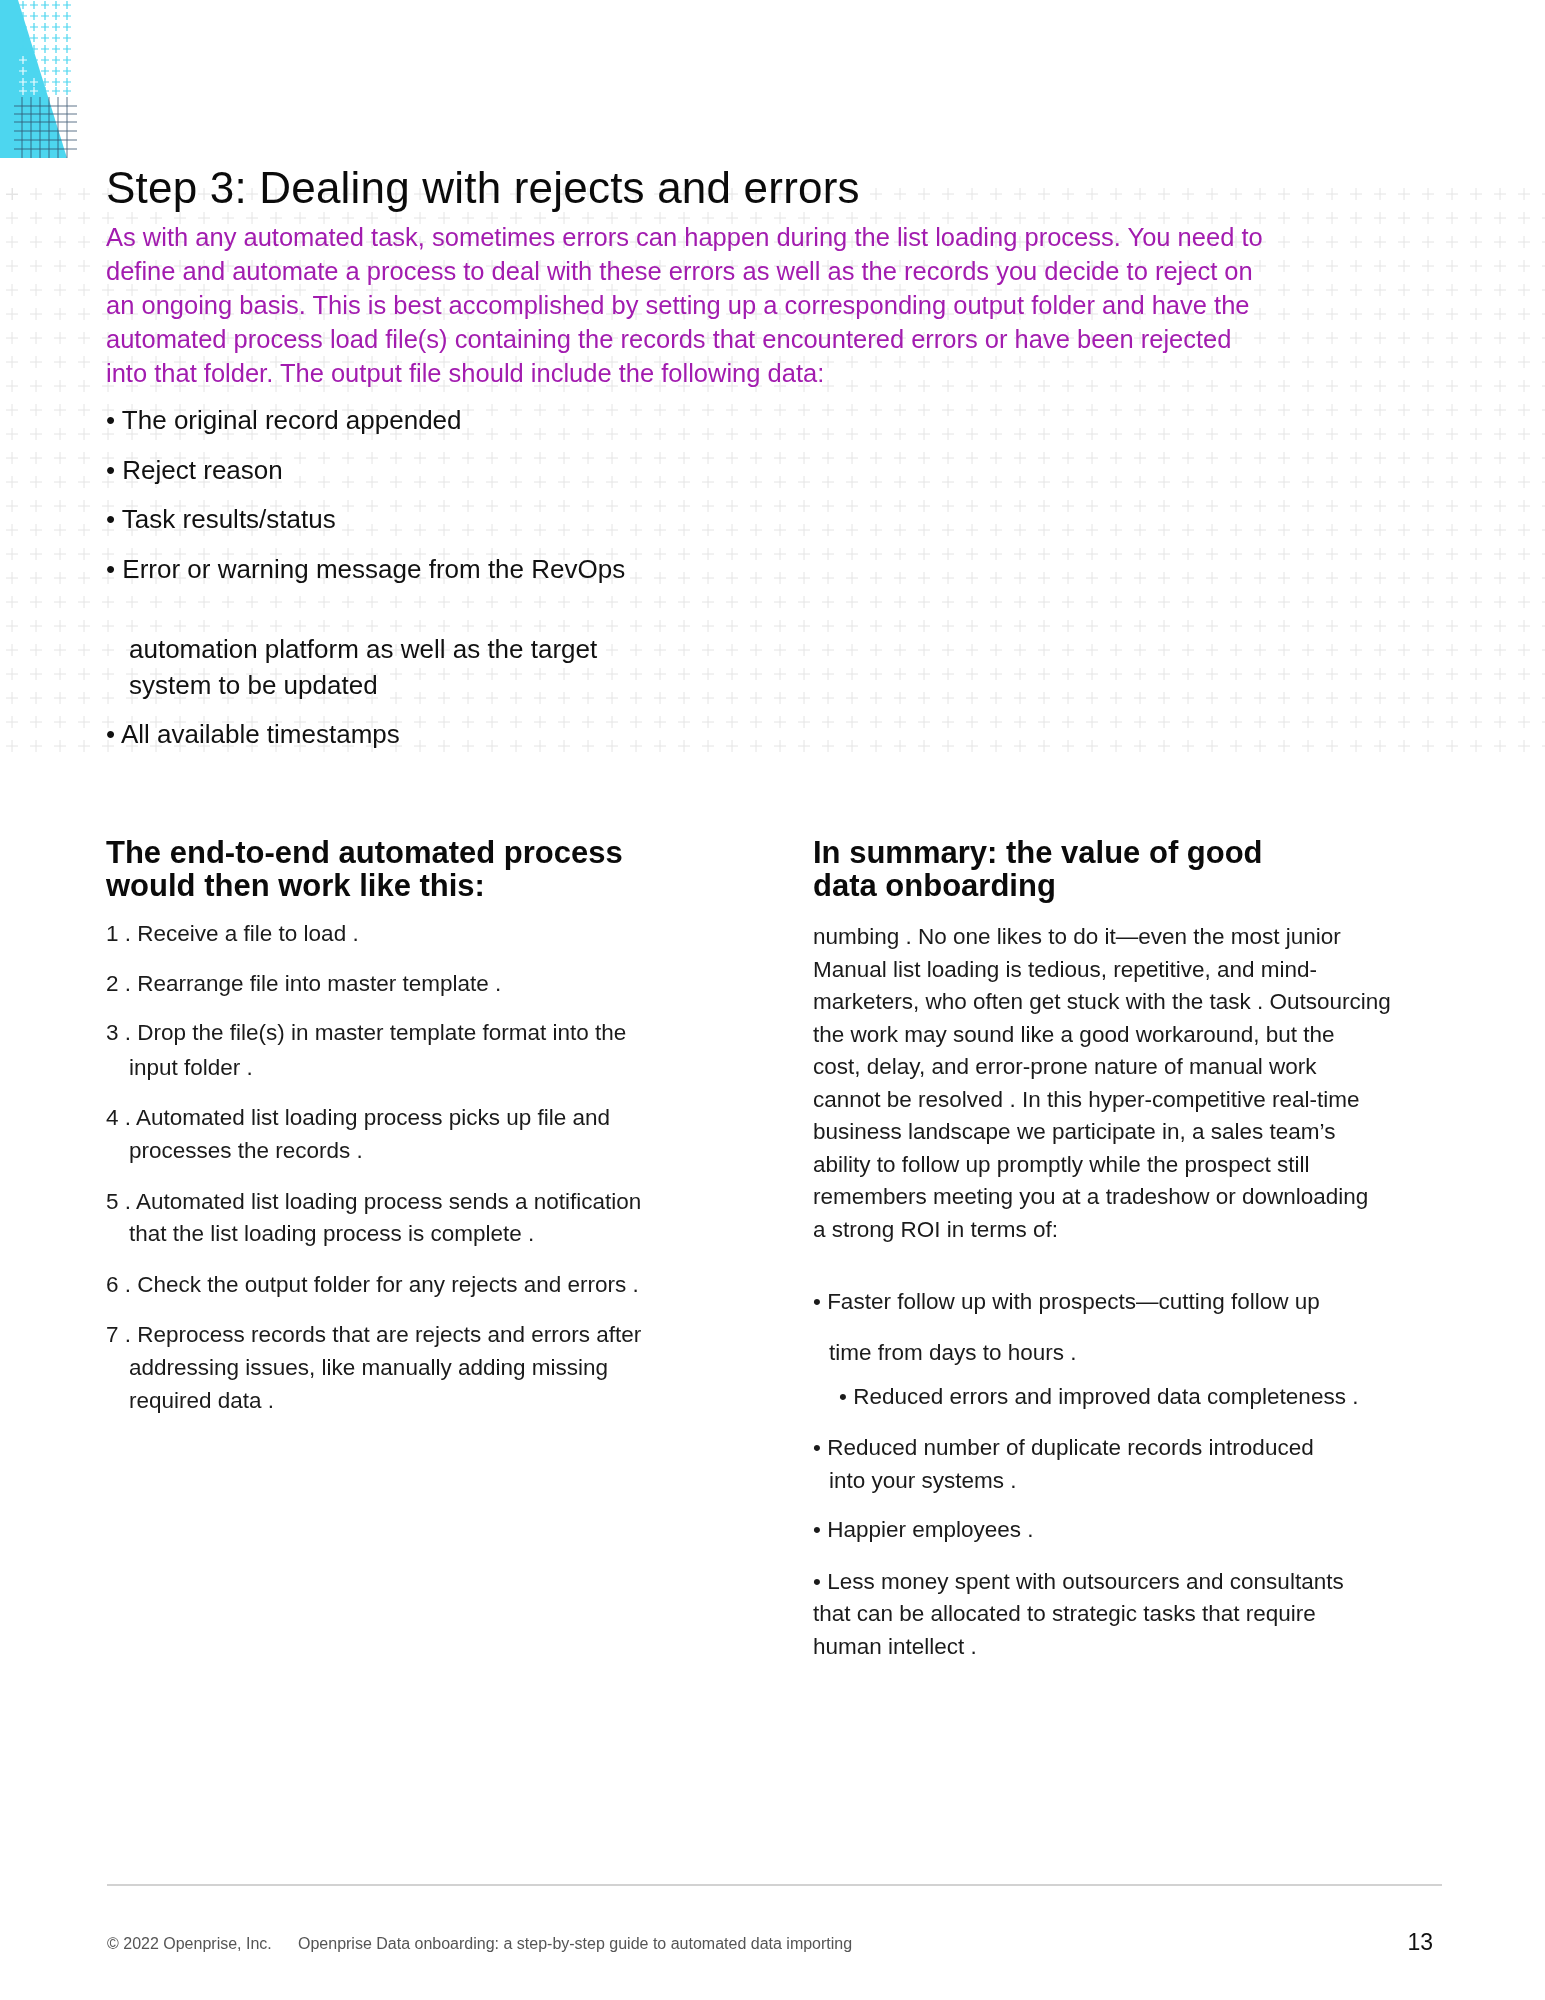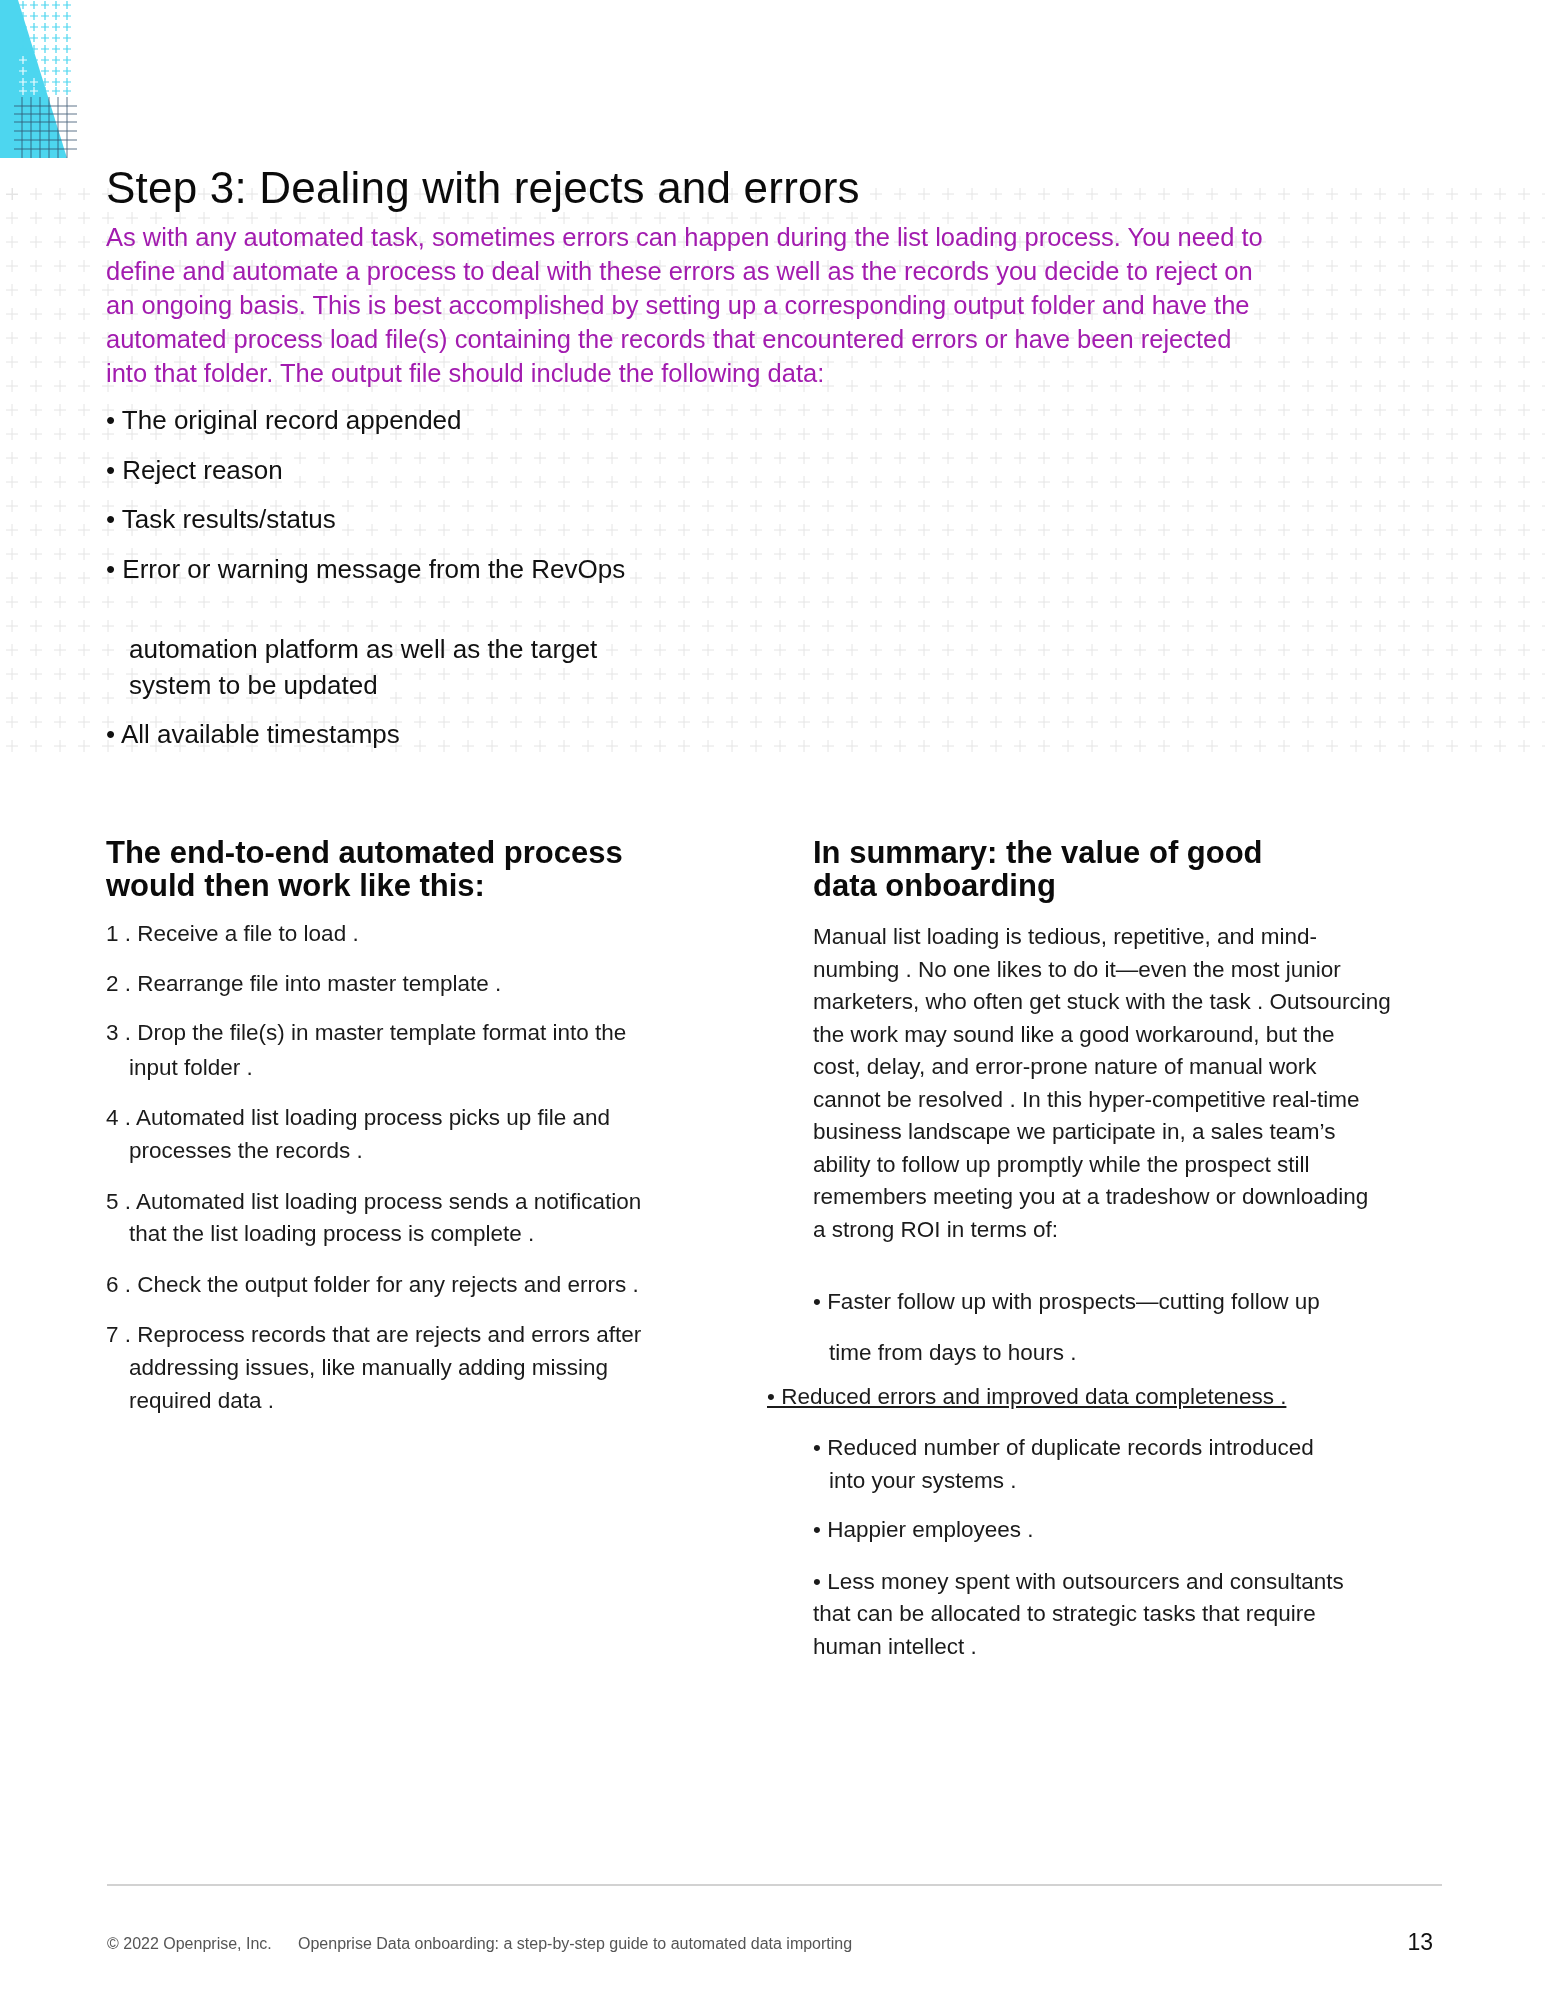--- a/index.html
+++ b/index.html
@@ -104,35 +104,35 @@
 <div class="abs body" style="left:106px; top:1282px;">7 . Reprocess records that are rejects and errors after</div>
 <div class="abs body" style="left:129px; top:1315px;">addressing issues, like manually adding missing</div>
 <div class="abs body" style="left:129px; top:1348px;">required data .</div>
 
 <div class="abs h2" style="left:813px; top:799px;">
   <div>In summary: the value of good</div>
   <div>data onboarding</div>
 </div>
 
 <div class="abs body" style="left:813px; top:884px;">
+  <div>numbing . No one likes to do it—even the most junior</div>
   <div>Manual list loading is tedious, repetitive, and mind-</div>
-  <div>numbing . No one likes to do it—even the most junior</div>
   <div>marketers, who often get stuck with the task . Outsourcing</div>
   <div>the work may sound like a good workaround, but the</div>
   <div>cost, delay, and error-prone nature of manual work</div>
   <div>cannot be resolved . In this hyper-competitive real-time</div>
   <div>business landscape we participate in, a sales team’s</div>
   <div>ability to follow up promptly while the prospect still</div>
   <div>remembers meeting you at a tradeshow or downloading</div>
   <div>a strong ROI in terms of:</div>
 </div>
 
 <div class="abs body" style="left:813px; top:1249px;">• Faster follow up with prospects—cutting follow up</div>
 <div class="abs body" style="left:829px; top:1300px;">time from days to hours .</div>
-<div class="abs body" style="left:767px; top:1344px;text-decoration:underline;">• Reduced errors and improved data completeness .</div>
+<div class="abs body" style="left:839px; top:1344px;">• Reduced errors and improved data completeness .</div>
 <div class="abs body" style="left:813px; top:1395px;">• Reduced number of duplicate records introduced</div>
 <div class="abs body" style="left:829px; top:1428px;">into your systems .</div>
 <div class="abs body" style="left:813px; top:1477px;">• Happier employees .</div>
 <div class="abs body" style="left:813px; top:1529px;">• Less money spent with outsourcers and consultants</div>
 <div class="abs body" style="left:813px; top:1561px;">that can be allocated to strategic tasks that require</div>
 <div class="abs body" style="left:813px; top:1594px;">human intellect .</div>
 
 <div id="footer-rule"></div>
 <div class="abs footer-text" style="left:107px; top:1898px;">© 2022 Openprise, Inc.</div>
 <div class="abs footer-text" style="left:298px; top:1898px;">Openprise Data onboarding: a step-by-step guide to automated data importing</div>

